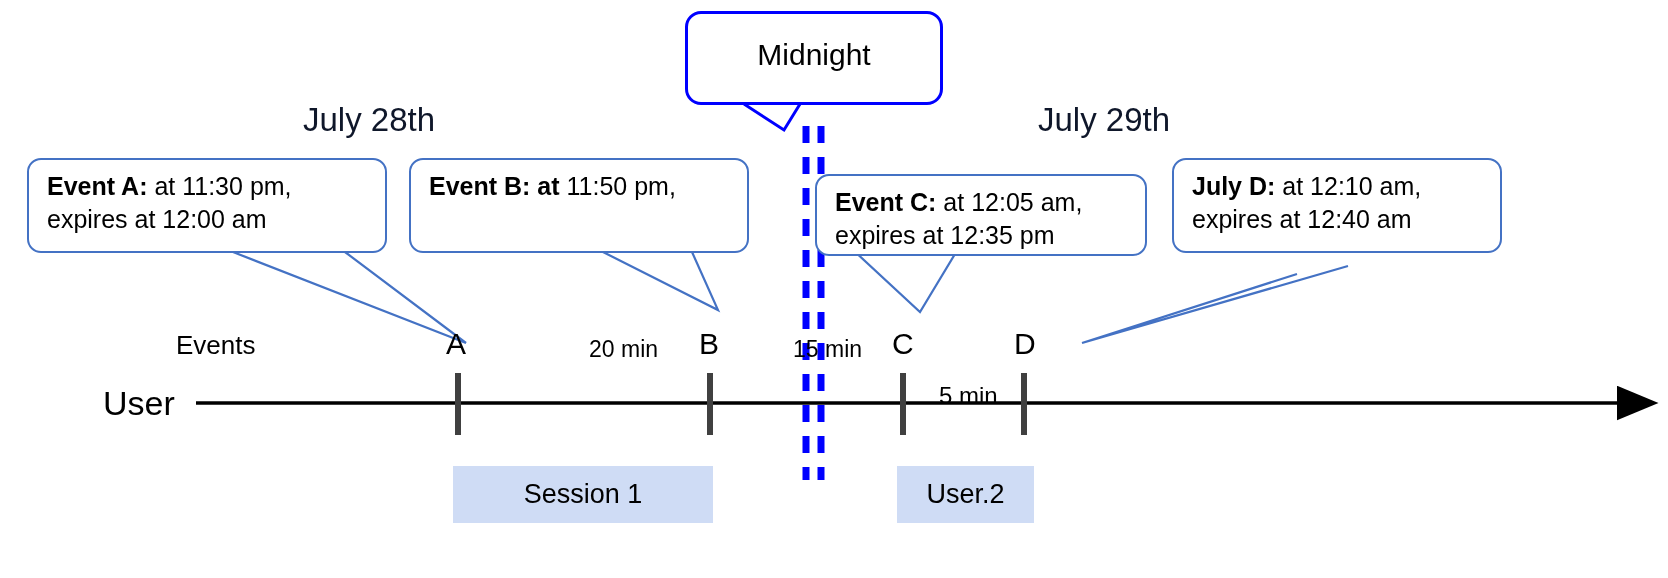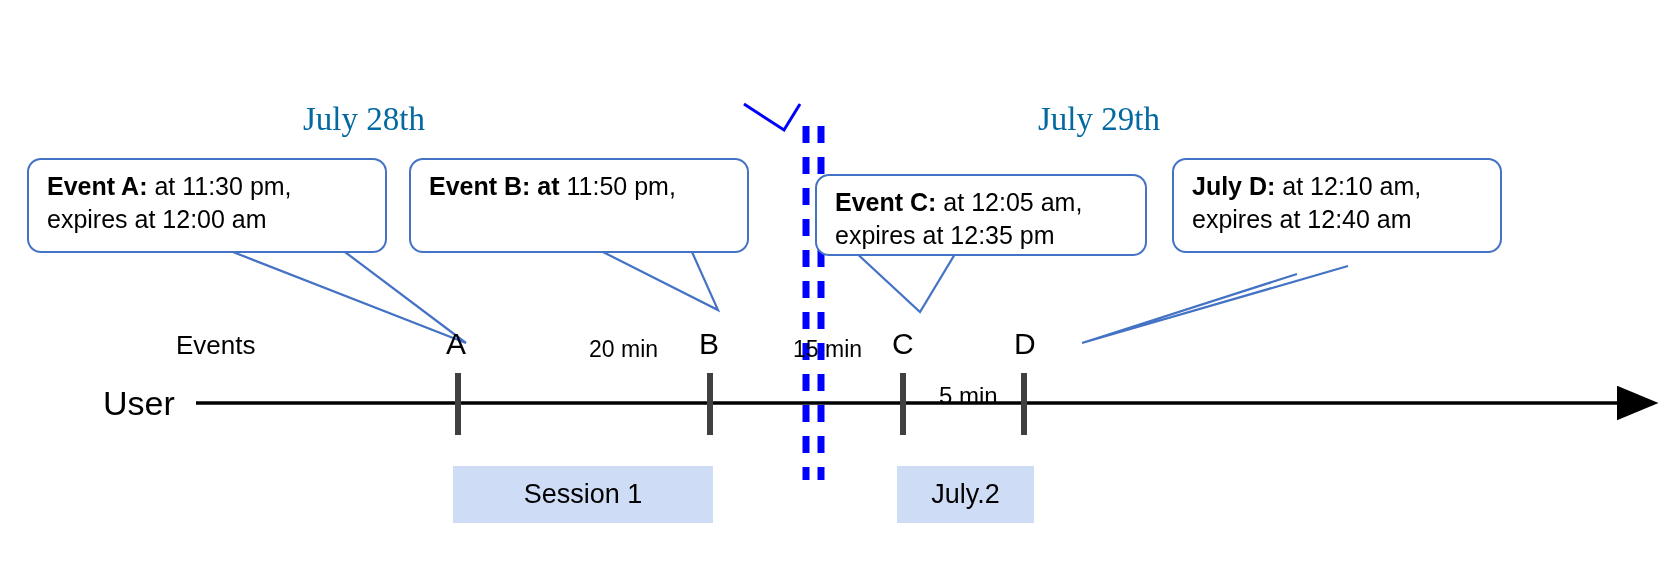--- a/index.html
+++ b/index.html
@@ -42,23 +42,22 @@
     background: #ffffff;
     color: #000000;
     font-size: 30px;
     text-align: center;
     line-height: 1.1;
     padding-top: 24px;
   }
   .date-label {
     position: absolute;
     font-size: 33px;
-    color: #0369a1;
+    color: #0f172a;
     white-space: nowrap;
-    font-family: Liberation Serif, serif;
   }
   .row-label-events {
     position: absolute;
     font-size: 26px;
     color: #000000;
     white-space: nowrap;
   }
   .row-label-user {
     position: absolute;
     font-size: 34px;
@@ -116,20 +115,23 @@
       </marker>
     </defs>
     <line x1="196" y1="403" x2="1620" y2="403" stroke="#000000" stroke-width="3.5" marker-end="url(#axis-arrow)"></line>
 
     <line x1="458" y1="373" x2="458" y2="435" stroke="#404040" stroke-width="6"></line>
     <line x1="710" y1="373" x2="710" y2="435" stroke="#404040" stroke-width="6"></line>
     <line x1="903" y1="373" x2="903" y2="435" stroke="#404040" stroke-width="6"></line>
     <line x1="1024" y1="373" x2="1024" y2="435" stroke="#404040" stroke-width="6"></line>
   </svg>
 
+  <div class="midnight-box" style="left:685px; top:11px; width:258px; height:94px;">
+    <span>Midnight</span>
+  </div>
 
   <div class="date-label" style="left:303px; top:101px;">July 28th</div>
   <div class="date-label" style="left:1038px; top:101px;">July 29th</div>
 
   <div class="callout-box" style="left:27px; top:158px; width:360px; height:95px;">
     <div>
       <b>Event A:</b><span> at 11:30 pm,</span>
     </div>
     <div>expires at 12:00 am</div>
   </div>
@@ -163,16 +165,16 @@
   <div class="event-letter" style="left:1014px; top:327px;">D</div>
 
   <div class="gap-label" style="left:589px; top:336px;">20 min</div>
   <div class="gap-label" style="left:793px; top:336px;">15 min</div>
   <div class="gap-label small" style="left:939px; top:344px;">5 min</div>
 
   <div class="session-box" style="left:453px; top:466px; width:260px; height:57px;text-align:center;">
     <span>Session 1</span>
   </div>
   <div class="session-box" style="left:897px; top:466px; width:137px; height:57px;">
-    <span>July.2</span>
+    <span>User.2</span>
   </div>
 
 </div>
 
 </body></html>

